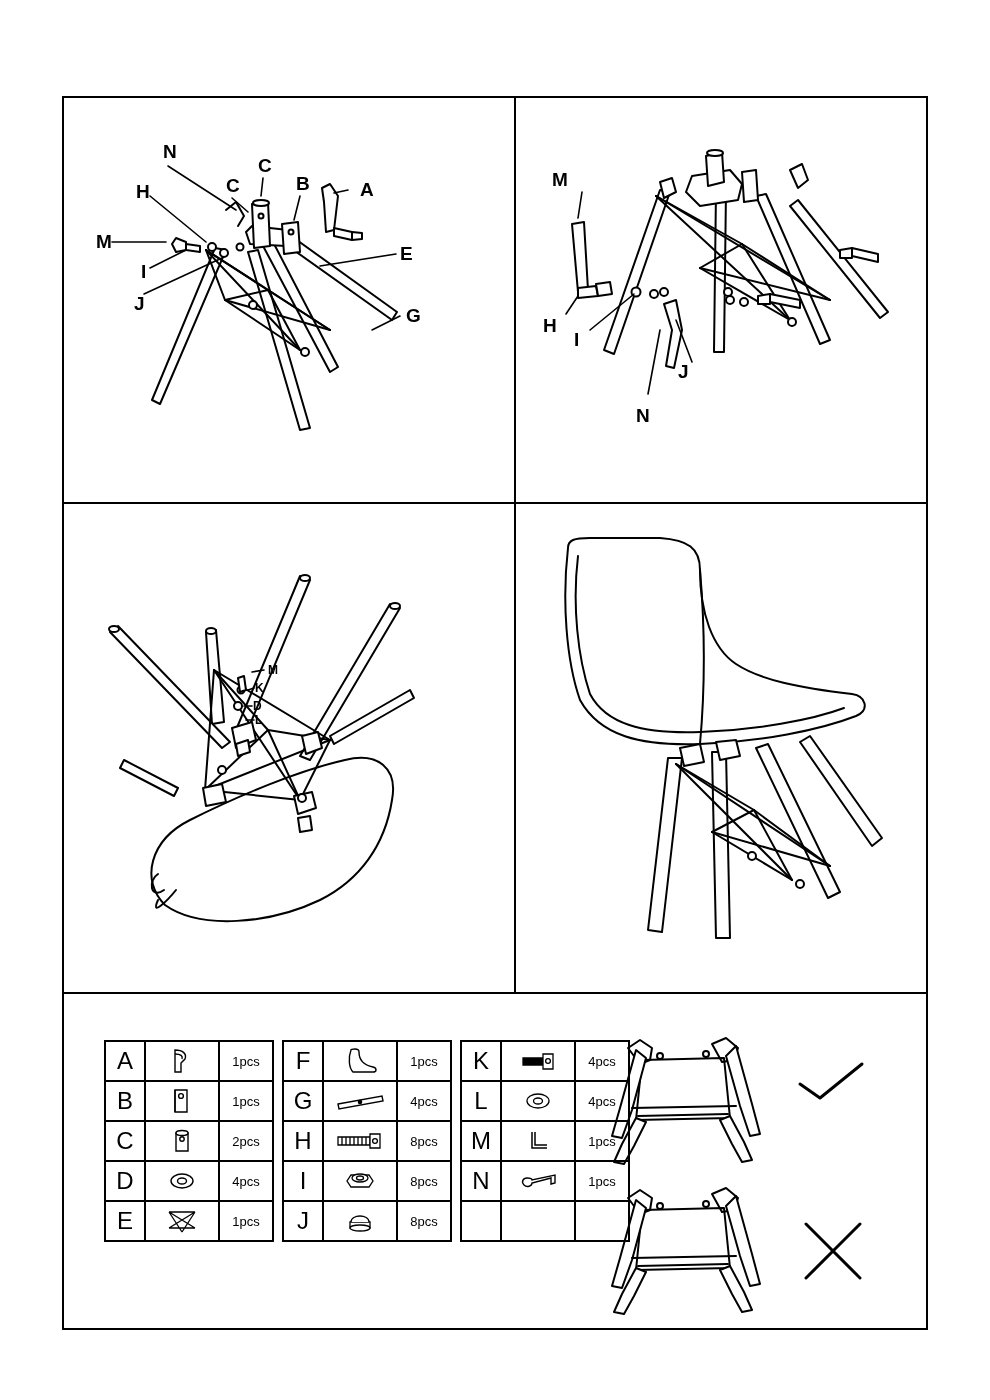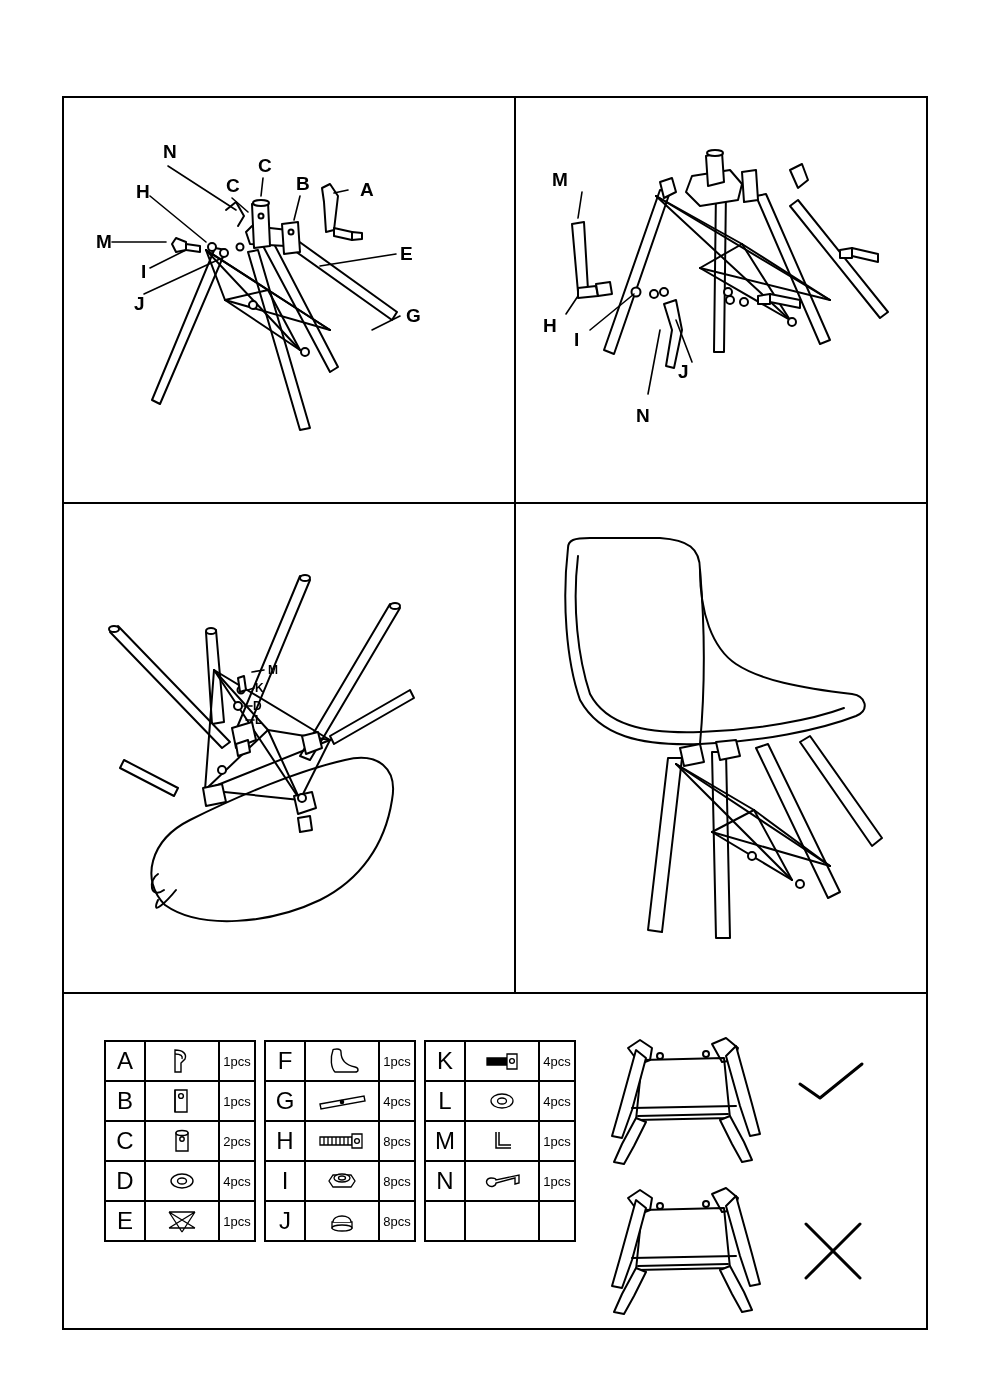--- a/index.html
+++ b/index.html
@@ -77,21 +77,21 @@
     width: 40px;
     text-align: center;
     font-size: 24px;
     font-family: "Liberation Sans", sans-serif;
   }
   .c-icon {
     width: 74px;
     text-align: center;
   }
   .c-qty {
-    width: 36px;
+    width: 54px;
     text-align: center;
     font-size: 13px;
     font-family: "Liberation Sans", sans-serif;
     padding-right: 4px;
   }
   .ptable.t2 { margin-left: 8px; }
   .ptable.t3 { margin-left: 8px; }
   .icn { display: block; margin: 0 auto; }
 </style>
 </head>

